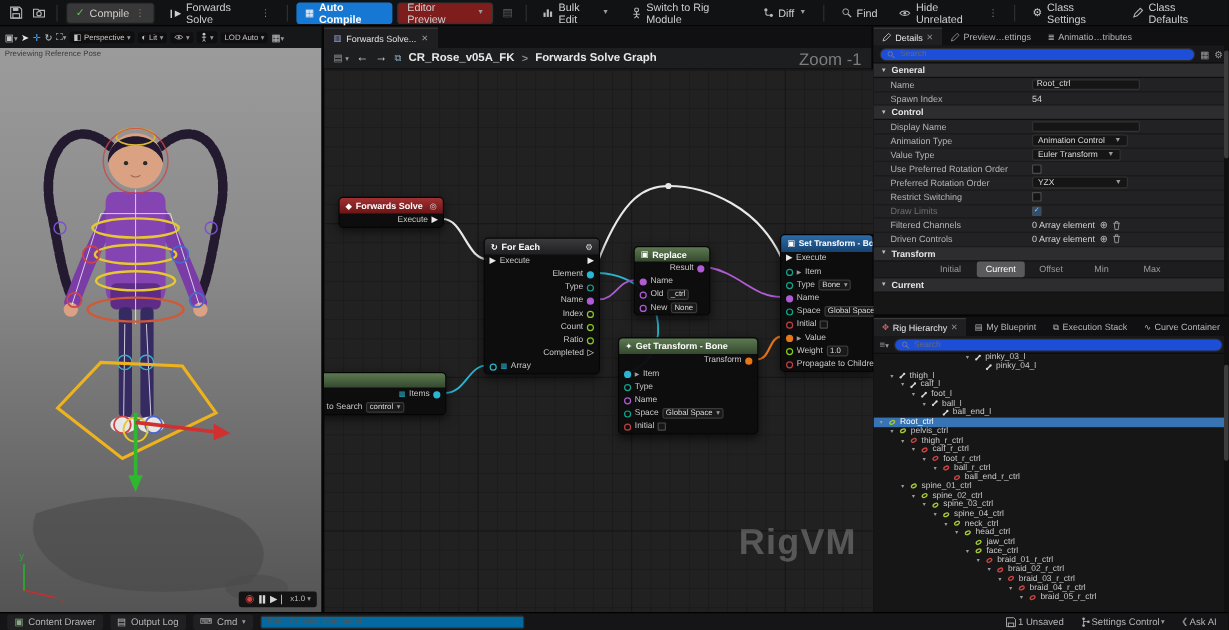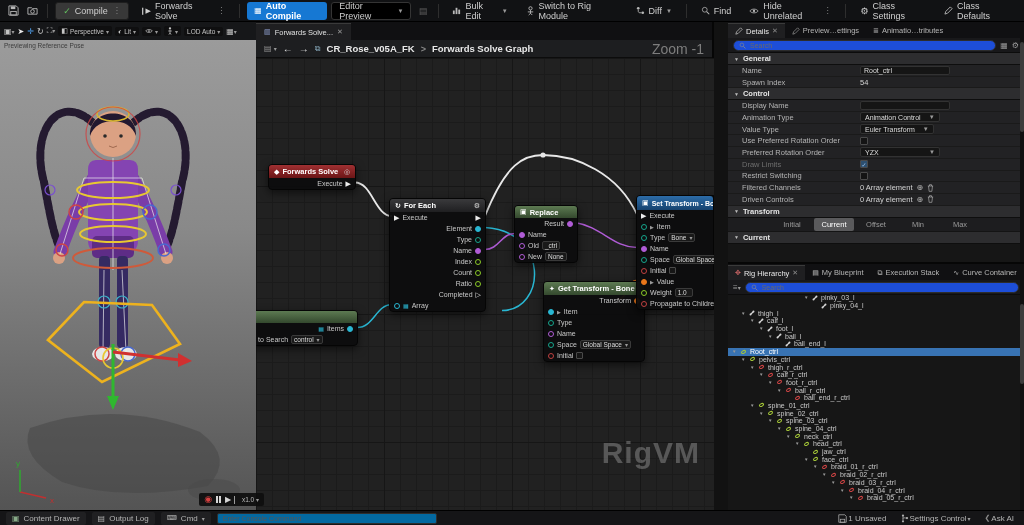--- a/index.html
+++ b/index.html
@@ -7,41 +7,41 @@
   body { font-family:"Liberation Sans","DejaVu Sans",sans-serif; }
   .app { position:relative; width:1024px; height:525px; background:#121212; overflow:hidden; color:#c8c8c8; }
 
   
   .topbar { position:absolute; left:0; top:0; width:1024px; height:22px; background:#111214; display:flex; align-items:center; gap:4px; padding:0 6px; font-size:9px; color:#cfcfcf; border-bottom:1px solid #000;}
   .tb-ico { width:16px; height:16px; display:flex; align-items:center; justify-content:center; color:#b8b8b8; }
   .tb-sep { width:1px; height:14px; background:#2e2e2e; margin:0 3px; }
   .tb-btn { display:flex; align-items:center; gap:4px; height:18px; padding:0 7px; border-radius:3px; background:transparent; color:#cfcfcf; cursor:default; }
   .tb-btn.raised { background:#383838; border:1px solid #1e1e1e; }
   .tb-btn.blue { background:#1678d3; color:#fff; font-weight:bold; }
-  .tb-btn.dark { background:#000000; border:1px solid #343434; }
+  .tb-btn.dark { background:#7f1d1d; border:1px solid #343434; }
   .chev { font-size:6px; color:#9a9a9a; }
   .vdots { color:#8a8a8a; font-size:8px; letter-spacing:0; margin-left:1px; }
   .green { color:#63c05f; }
   svg.mini { display:block; }
 
   
   .viewport-pane { position:absolute; left:0; top:22px; width:270px; height:488px; background:#151515; border-right:2px solid #060606; }
   .vp-toolbar { position:absolute; left:0; top:0; width:100%; height:18px; background:#161719; display:flex; align-items:center; gap:3px; padding:0 4px; font-size:6.5px; color:#c5c5c5; }
   .vp-btn { display:flex; align-items:center; gap:2px; padding:1px 3px; border-radius:2px; background:#0f0f10; }
   .vp-ico { font-size:8px; }
   .vp3d { position:absolute; left:0; top:18px; width:268px; height:470px; overflow:hidden; }
   .vp-overlay-text { position:absolute; left:4px; top:2px; font-size:6.5px; color:#3c3c3c; z-index:5; }
   .playbar { position:absolute; right:4px; bottom:4px; height:13px; background:rgba(14,14,14,.92); border-radius:2px; display:flex; align-items:center; gap:4px; padding:0 5px; z-index:6; font-size:6.5px; color:#bbb; }
   .rec-dot { color:#d84040; font-size:9px; line-height:1; }
   .pause-bars { display:flex; gap:1px; }
   .pause-bars i { display:block; width:2px; height:7px; background:#d6d6d6; }
   .step-ico { color:#d6d6d6; font-size:8px; }
 
   
-  .graph-pane { position:absolute; left:256px; top:22px; width:458px; height:488px; background:#1c1c1c; border-right:2px solid #060606; }
+  .graph-pane { position:absolute; left:270px; top:22px; width:458px; height:488px; background:#1c1c1c; border-right:2px solid #060606; }
   .g-tabbar { position:absolute; left:0; top:0; width:100%; height:18px; background:#101012; display:flex; align-items:flex-end; }
   .g-tab { display:flex; align-items:center; gap:4px; height:17px; padding:0 8px; background:#1f1f21; border-top:1px solid #3a3a3a; font-size:7.5px; color:#e0e0e0; max-width:120px; }
   .g-tab .x { color:#9a9a9a; font-size:7px; }
   .g-crumbbar { position:absolute; left:0; top:18px; width:100%; height:18px; background:#1d1e20; display:flex; align-items:center; gap:6px; padding:0 8px; font-size:9px; border-bottom:1px solid #0c0c0c; }
   .crumb-asset,.crumb-page { color:#e8e8e8; font-weight:bold; font-size:9.5px; }
   .crumb-sep { color:#8a8a8a; font-weight:bold; }
   .nav-arrow { color:#e0e0e0; font-size:10px; font-weight:bold; }
   .zoom-label { margin-left:auto; color:#7d7d7d; font-size:14px; }
   .g-canvas { position:absolute; left:0; top:36px; width:458px; height:452px; overflow:hidden;
      background-color:#212121;
@@ -471,21 +471,21 @@
               <span class="wfield">_ctrl</span>
             </div>
             <div class="pin-row pl">
               <span class="pdot" style="border-color: rgb(176, 92, 214);"></span>
               <span class="pin-label">New</span>
               <span class="wfield">None</span>
             </div>
           </div>
       </div>
 
-      <div class="node" style="left:245px;top:223px;width:102px;margin-left:42px;">
+      <div class="node" style="left:245px;top:223px;width:117px;">
         <div class="node-head head-green">
             <span class="head-ico">✦</span>
             <span>Get Transform - Bone</span>
           </div>
         <div>
             <div class="pin-row pr">
               <span class="pin-label">Transform</span>
               <span class="pdot" style="border-color: rgb(232, 118, 26); background: rgb(232, 118, 26);"></span>
             </div>
             <div class="pin-row pl">
@@ -686,29 +686,29 @@
       <div class="drow">
           <span>Preferred Rotation Order</span>
           <span class="dval">
             <span class="ddrop" style="min-width:80px;justify-content:space-between;">
               <span>YZX</span>
               <span class="chev">▼</span>
             </span>
           </span>
         </div>
       <div class="drow">
+          <span>Restrict Switching</span>
+          <span class="dval">
+            <span class="dcheck"></span>
+          </span>
+        </div>
+      <div class="drow">
           <span class="dim">Draw Limits</span>
           <span class="dval">
             <span class="dcheck on">✓</span>
-          </span>
-        </div>
-      <div class="drow">
-          <span>Restrict Switching</span>
-          <span class="dval">
-            <span class="dcheck"></span>
           </span>
         </div>
       <div class="drow">
           <span>Filtered Channels</span>
           <span class="dval">
             <span>0 Array element</span>
             <span class="arr-ico">⊕</span>
             <span class="arr-ico">
               <svg class="mini" width="7" height="8" viewBox="0 0 10 12">
                 <path d="M1 3h8M3.5 3V1h3v2M2 3l1 8h4l1-8" fill="none" stroke="#b0b0b0"></path>

